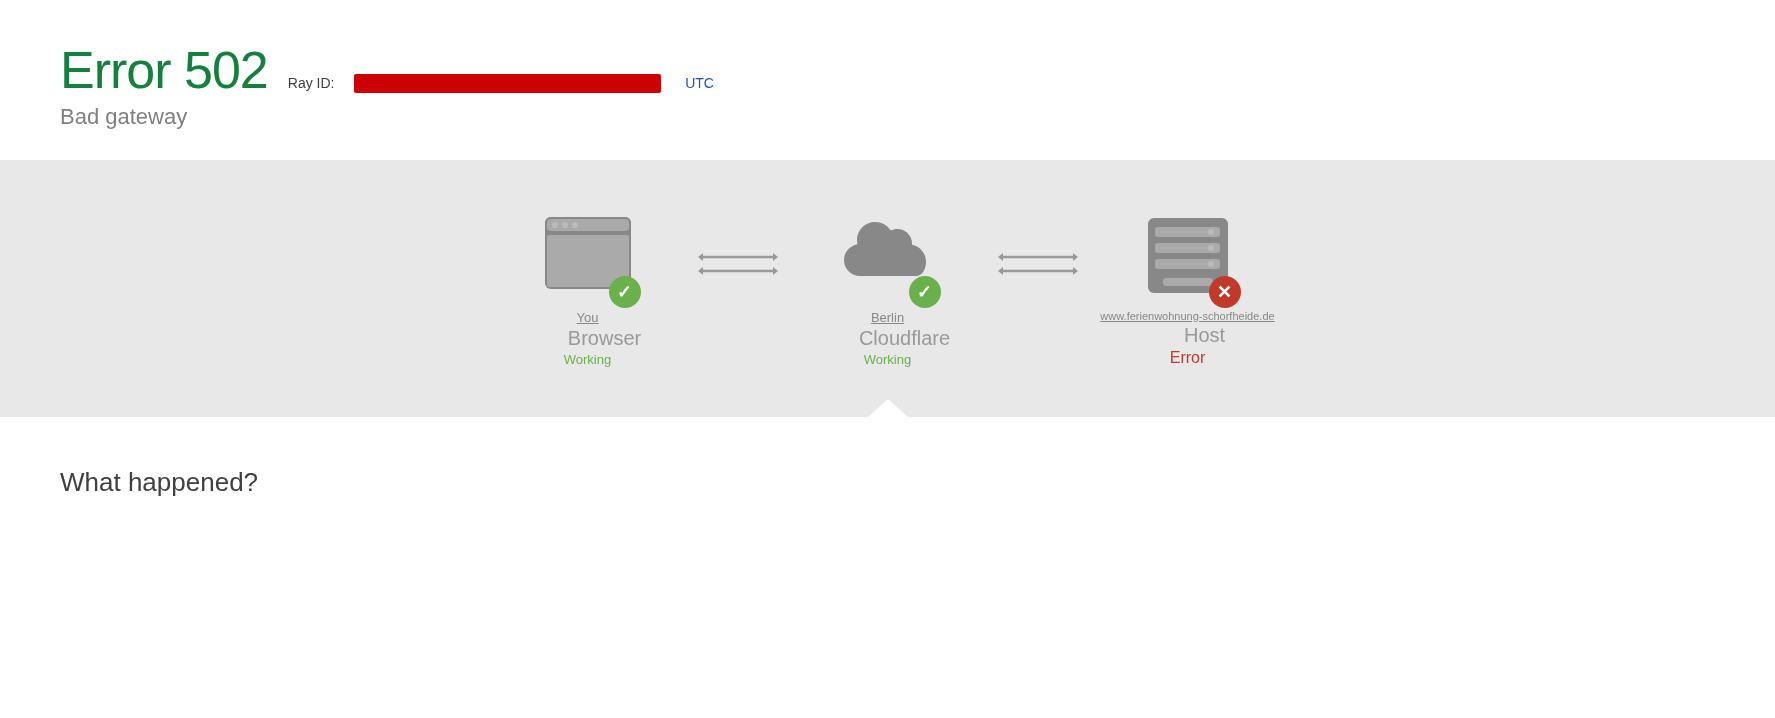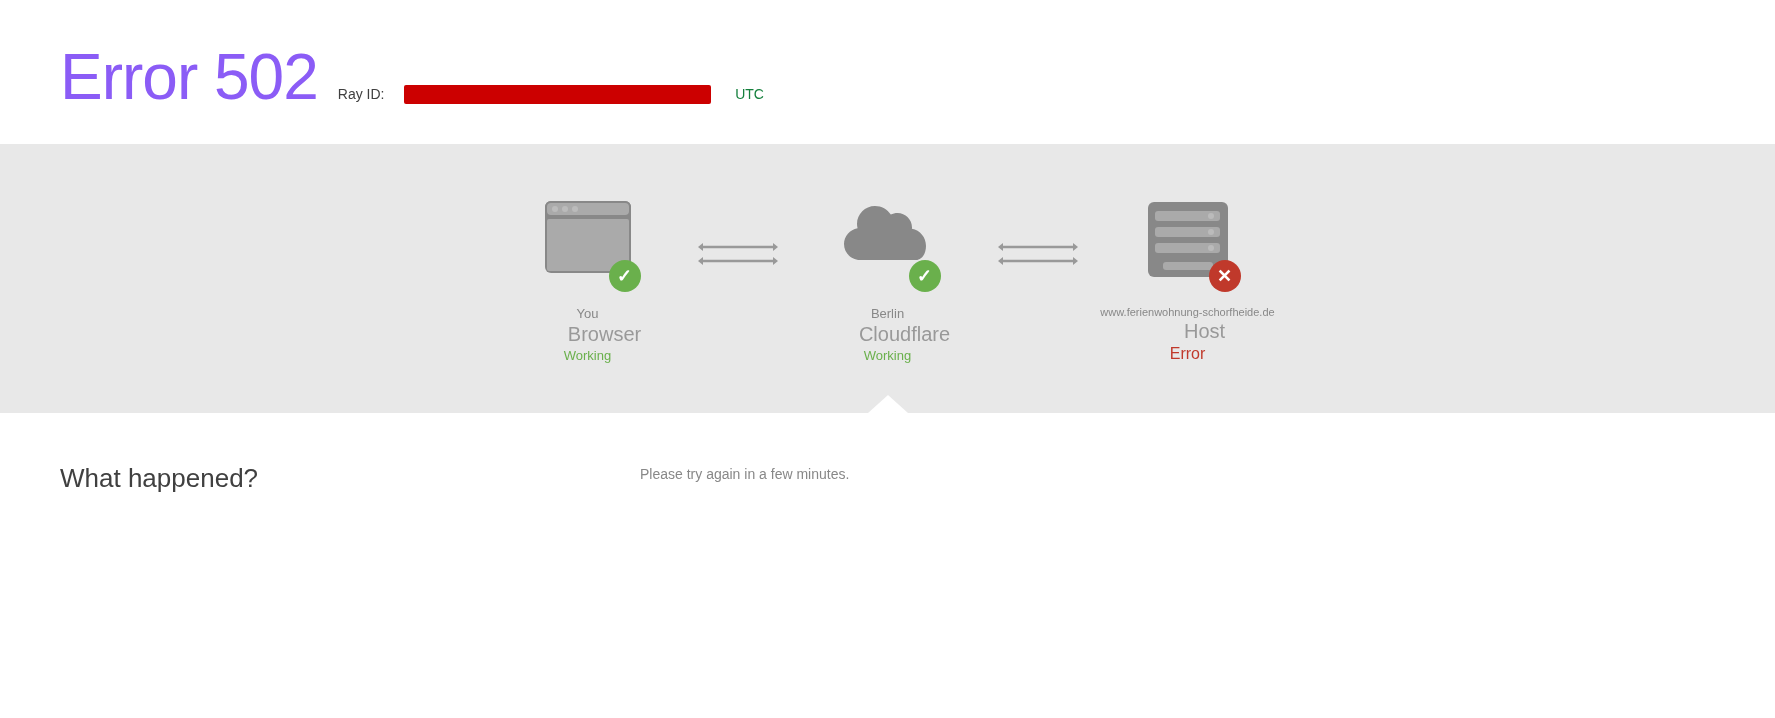--- a/index.html
+++ b/index.html
@@ -16,40 +16,40 @@
       background: #fff;
       padding: 40px 60px 30px 60px;
     }
     .error-title-row {
       display: flex;
       align-items: baseline;
       gap: 20px;
       flex-wrap: wrap;
     }
     .error-title {
-      font-size: 64px;
+      font-size: 52px;
       font-weight: 300;
-      color: #8b5cf6;
+      color: #15803d;
       letter-spacing: -1px;
     }
     .ray-id-text {
       font-size: 14px;
       color: #404040;
     }
     .ray-id-value {
       background: #c00;
       color: #c00;
       border-radius: 2px;
       padding: 2px 6px;
       font-size: 13px;
       user-select: none;
     }
     .ray-utc {
       font-size: 14px;
-      color: #15803d;
+      color: #1d4ed8;
       margin-left: 4px;
     }
     .error-subtitle {
       font-size: 22px;
       font-weight: 300;
       color: #808080;
       margin-top: 4px;
     }
 
     
@@ -78,22 +78,22 @@
       position: relative;
       width: 110px;
       height: 110px;
       display: flex;
       align-items: center;
       justify-content: center;
     }
     .node-label-top {
       font-size: 13px;
       color: #888;
-      margin-top: 12px;
       margin-bottom: 2px;
+      text-decoration: underline;
     }
     .node-name {
       font-size: 20px;
       color: #999;
       font-weight: 300;
       margin-bottom: 2px;
       margin-left: 34px;
     }
     .node-status-working {
       font-size: 13px;
@@ -168,21 +168,21 @@
       border-left: 20px solid transparent;
       border-right: 20px solid transparent;
       border-bottom: 18px solid #fff;
     }
 
     
     .info-section {
       background: #fff;
       padding: 50px 60px 40px 60px;
       display: flex;
-      gap: 80px;
+      gap: 120px;
     }
     .info-col {
       flex: 1;
       max-width: 500px;
     }
     .info-heading {
       font-size: 26px;
       font-weight: 400;
       color: #404040;
       margin-bottom: 12px;
@@ -196,20 +196,21 @@
 </head>
 <body>
 
 <div class="header-section">
   <div class="error-title-row">
     <span class="error-title">Error 502</span>
     <span class="ray-id-text">Ray ID:</span>
     <span class="ray-id-value">████████████████████████████████</span>
     <span class="ray-utc">UTC</span>
   </div>
+  <div class="error-subtitle">Bad gateway</div>
 </div>
 
 <div class="diagram-section">
   <div class="diagram-container">
 
     <div class="node">
       <div class="node-icon-wrapper">
 
         <svg class="browser-icon" viewBox="0 0 90 80" fill="none" xmlns="http://www.w3.org/2000/svg">
           <rect x="2" y="2" width="86" height="72" rx="6" ry="6" fill="#888"></rect>
@@ -285,15 +286,14 @@
 
   </div>
   <div class="diagram-notch"></div>
 </div>
 
 <div class="info-section">
   <div class="info-col">
     <div class="info-heading">What happened?</div>
   </div>
   <div class="info-col">
-    <div class="info-body">Please try again in a few minutes.</div>
   </div>
 </div>
 
 </body></html>

